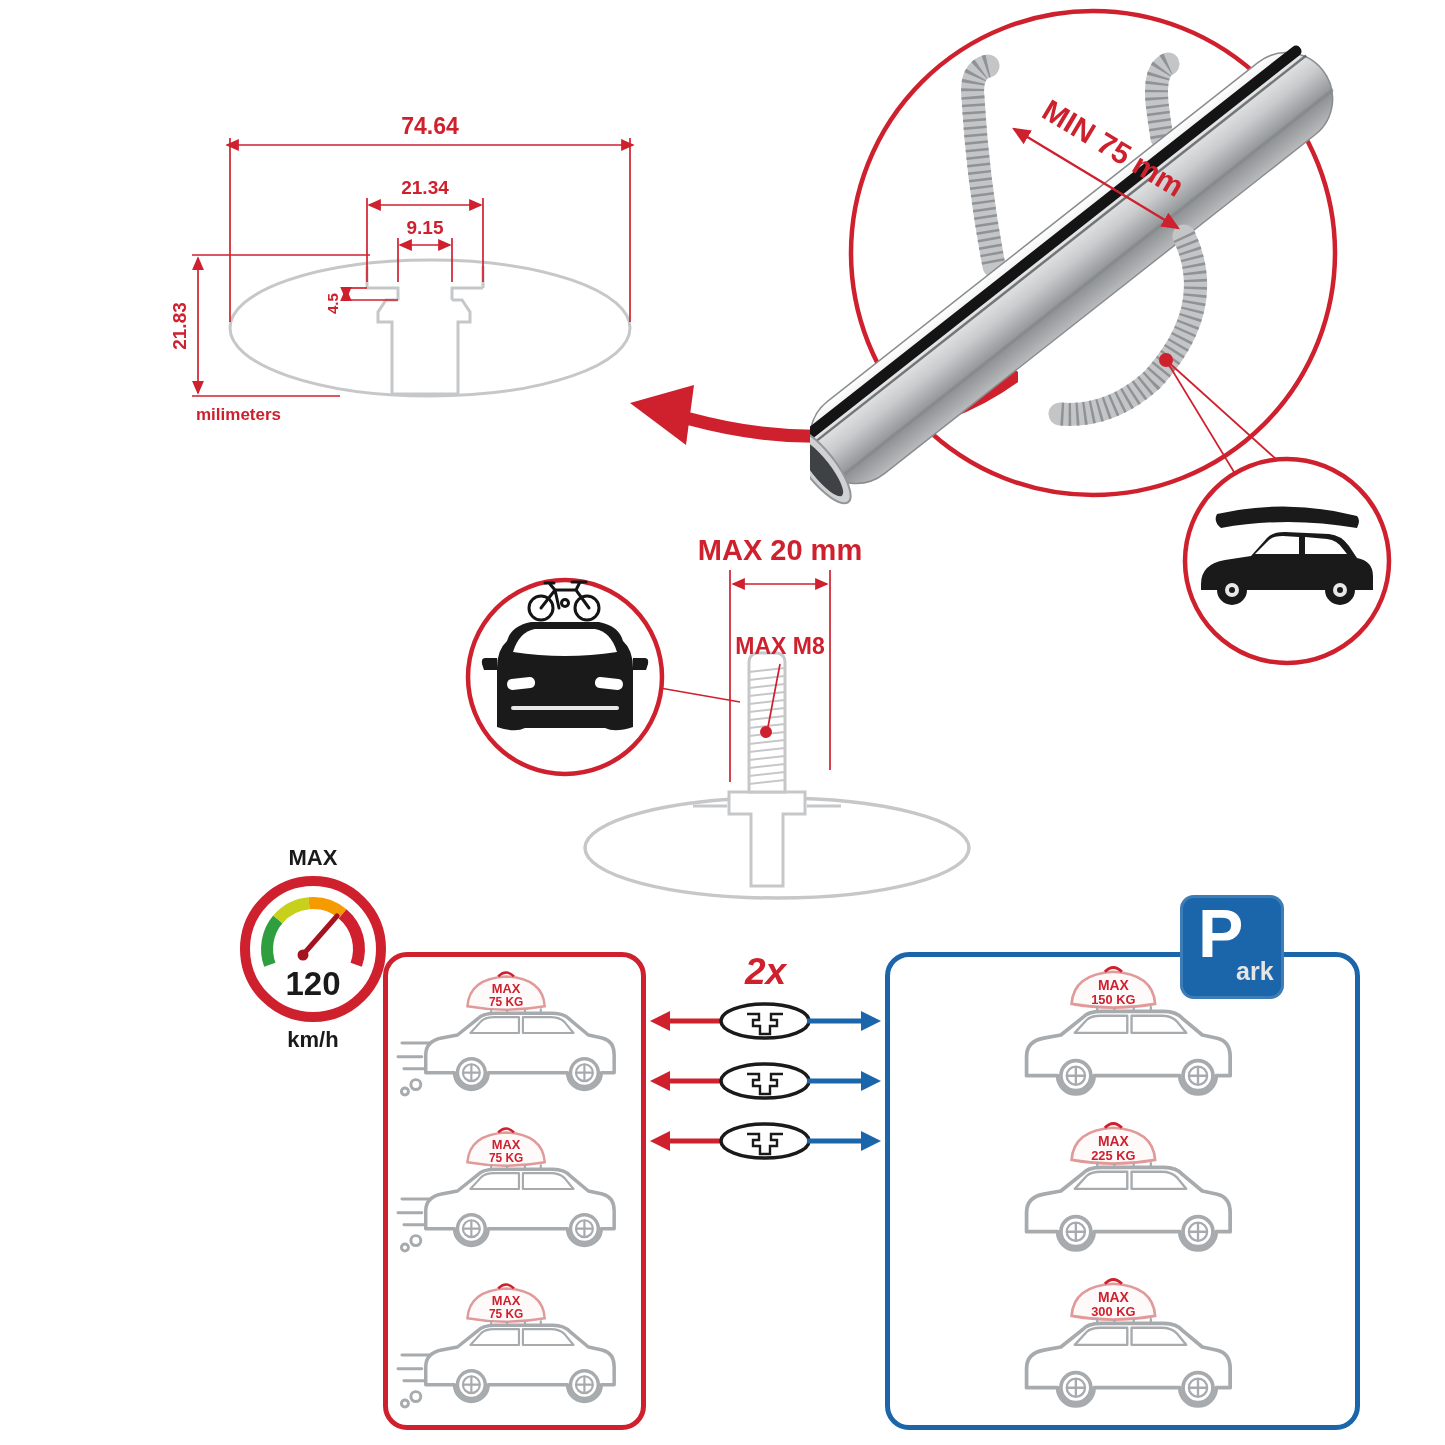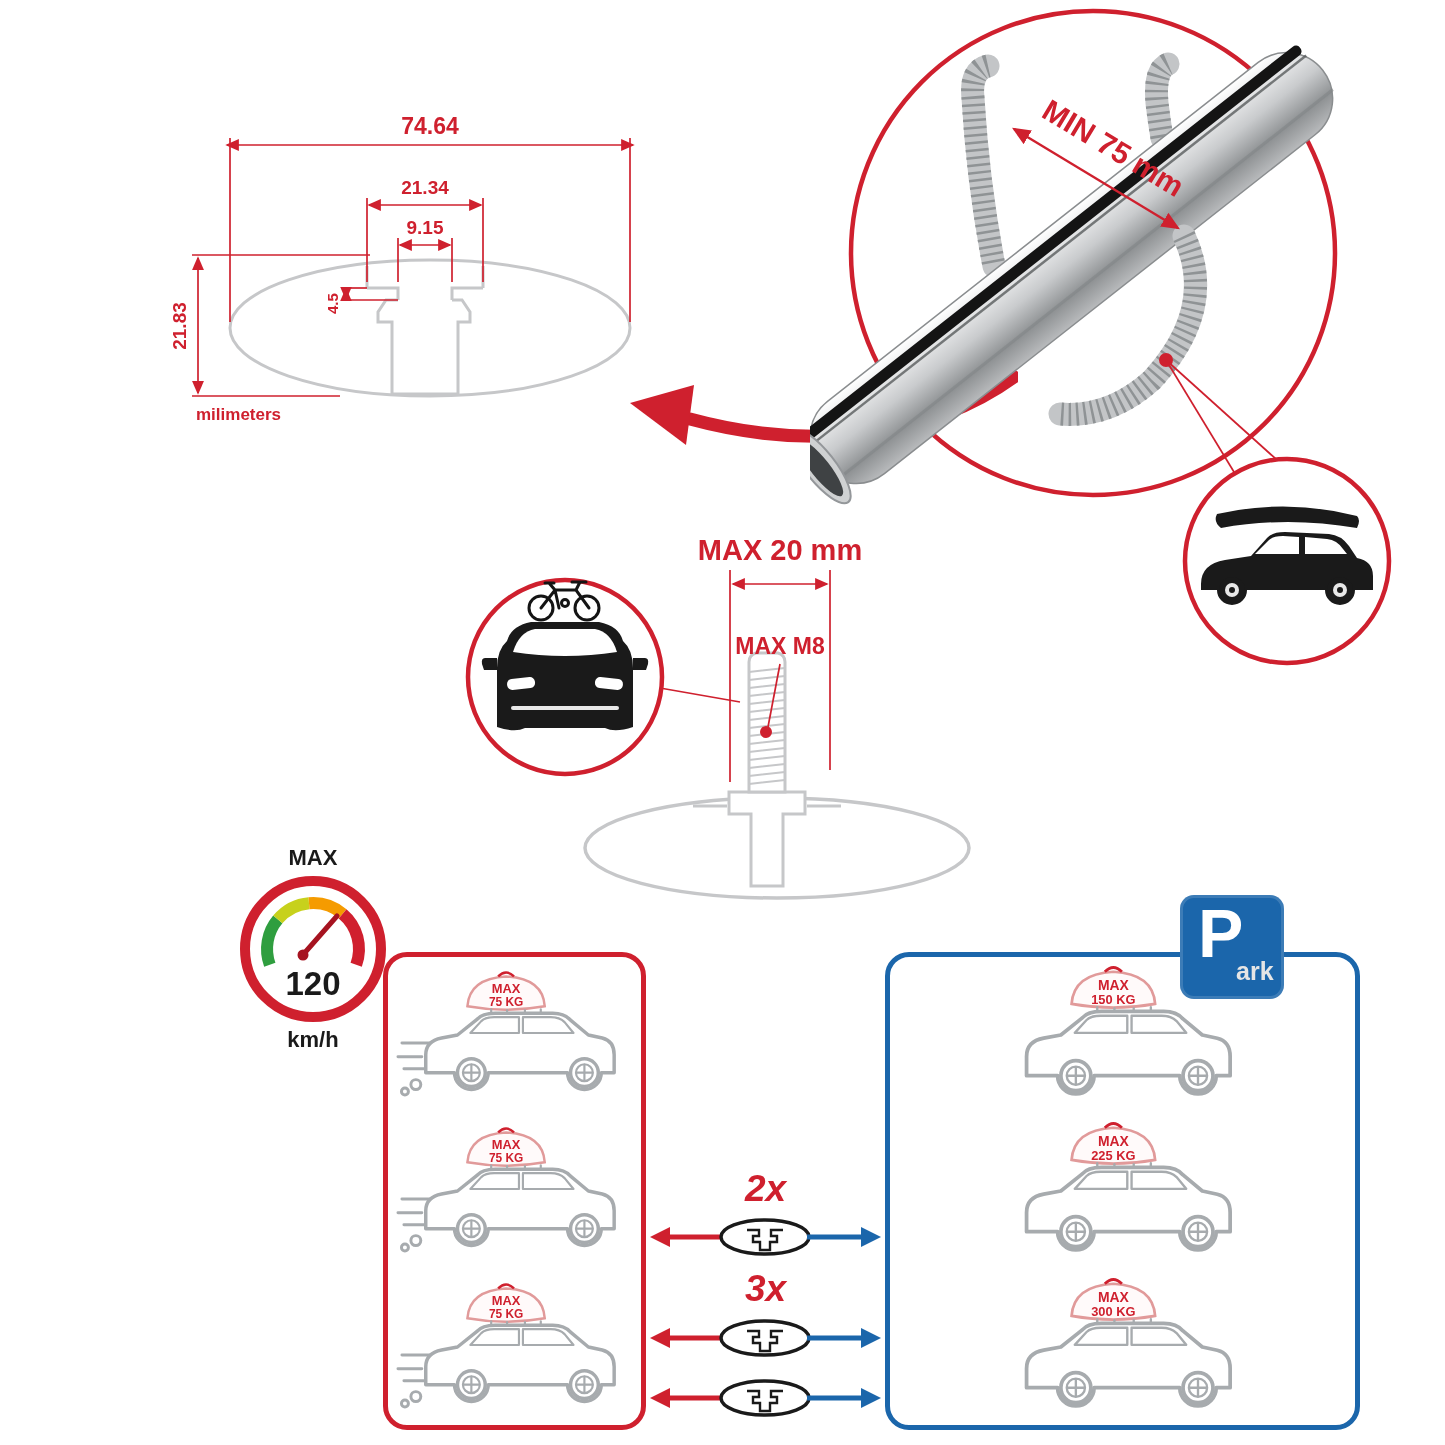--- a/index.html
+++ b/index.html
@@ -26,21 +26,21 @@
   .bag-t2{fill:var(--red);font-weight:bold;font-size:12px}
   .sr5{stroke:var(--red);stroke-width:5}
   .sb5{stroke:var(--blue);stroke-width:5}
   .oval{stroke:var(--dark);stroke-width:3.5;fill:#fff}
   .ovalT{stroke:var(--dark);stroke-width:2.4;fill:none}
   .strap{stroke:#c3c5c7;stroke-width:23;fill:none;stroke-linecap:round}
   .strapr{stroke:#8f9395;stroke-width:23;fill:none;stroke-dasharray:2.5 5}
   .panel{position:absolute;border-radius:24px;background:#fff;display:flex;flex-direction:column;justify-content:space-around;align-items:center;z-index:2}
   .left-panel{left:383px;top:952px;width:263px;height:478px;border:5px solid var(--red)}
   .right-panel{left:885px;top:952px;width:475px;height:478px;border:5px solid var(--blue)}
-  .multi-col{position:absolute;left:646px;top:952px;width:239px;height:478px;display:flex;flex-direction:column;justify-content:flex-end;align-items:center}
+  .multi-col{position:absolute;left:646px;top:952px;width:239px;height:478px;display:flex;flex-direction:column;justify-content:flex-start;align-items:center}
   .multi{text-align:center}
   .multi-label{color:var(--red);font-weight:bold;font-style:italic;font-size:37px;line-height:1.1}
   .park{position:absolute;left:1180px;top:895px;width:104px;height:104px;background:var(--blue);border-radius:14px;box-shadow:inset 0 0 0 3px rgba(255,255,255,.15);z-index:5}
   .park .p{position:absolute;left:18px;top:4px;font-size:68px;font-weight:bold;color:#fff;line-height:1}
   .park .ark{position:absolute;left:56px;top:62px;font-size:25px;font-weight:bold;color:#e5e5e5}
 </style>
 </head>
 <body>
 
 <div class="page">
@@ -268,21 +268,20 @@
       <svg viewBox="0 0 237 56" width="237" height="56">
         <polygon class="fr" points="3,28 23,18 23,38"></polygon>
         <line class="sr5" x1="23" y1="28" x2="76" y2="28"></line>
         <ellipse class="oval" cx="118" cy="28" rx="44" ry="17"></ellipse>
         <path class="ovalT" d="M100,21 H112 V27 H106 V33 H113 V41 H123 V33 H130 V27 H124 V21 H136"></path>
         <line class="sb5" x1="160" y1="28" x2="214" y2="28"></line>
         <polygon class="fb" points="234,28 214,18 214,38"></polygon>
       </svg>
     </div>
     <div class="multi">
-      <div class="multi-label">3x</div>
       <svg viewBox="0 0 237 56" width="237" height="56">
         <polygon class="fr" points="3,28 23,18 23,38"></polygon>
         <line class="sr5" x1="23" y1="28" x2="76" y2="28"></line>
         <ellipse class="oval" cx="118" cy="28" rx="44" ry="17"></ellipse>
         <path class="ovalT" d="M100,21 H112 V27 H106 V33 H113 V41 H123 V33 H130 V27 H124 V21 H136"></path>
         <line class="sb5" x1="160" y1="28" x2="214" y2="28"></line>
         <polygon class="fb" points="234,28 214,18 214,38"></polygon>
       </svg>
     </div>
     <div class="multi">

